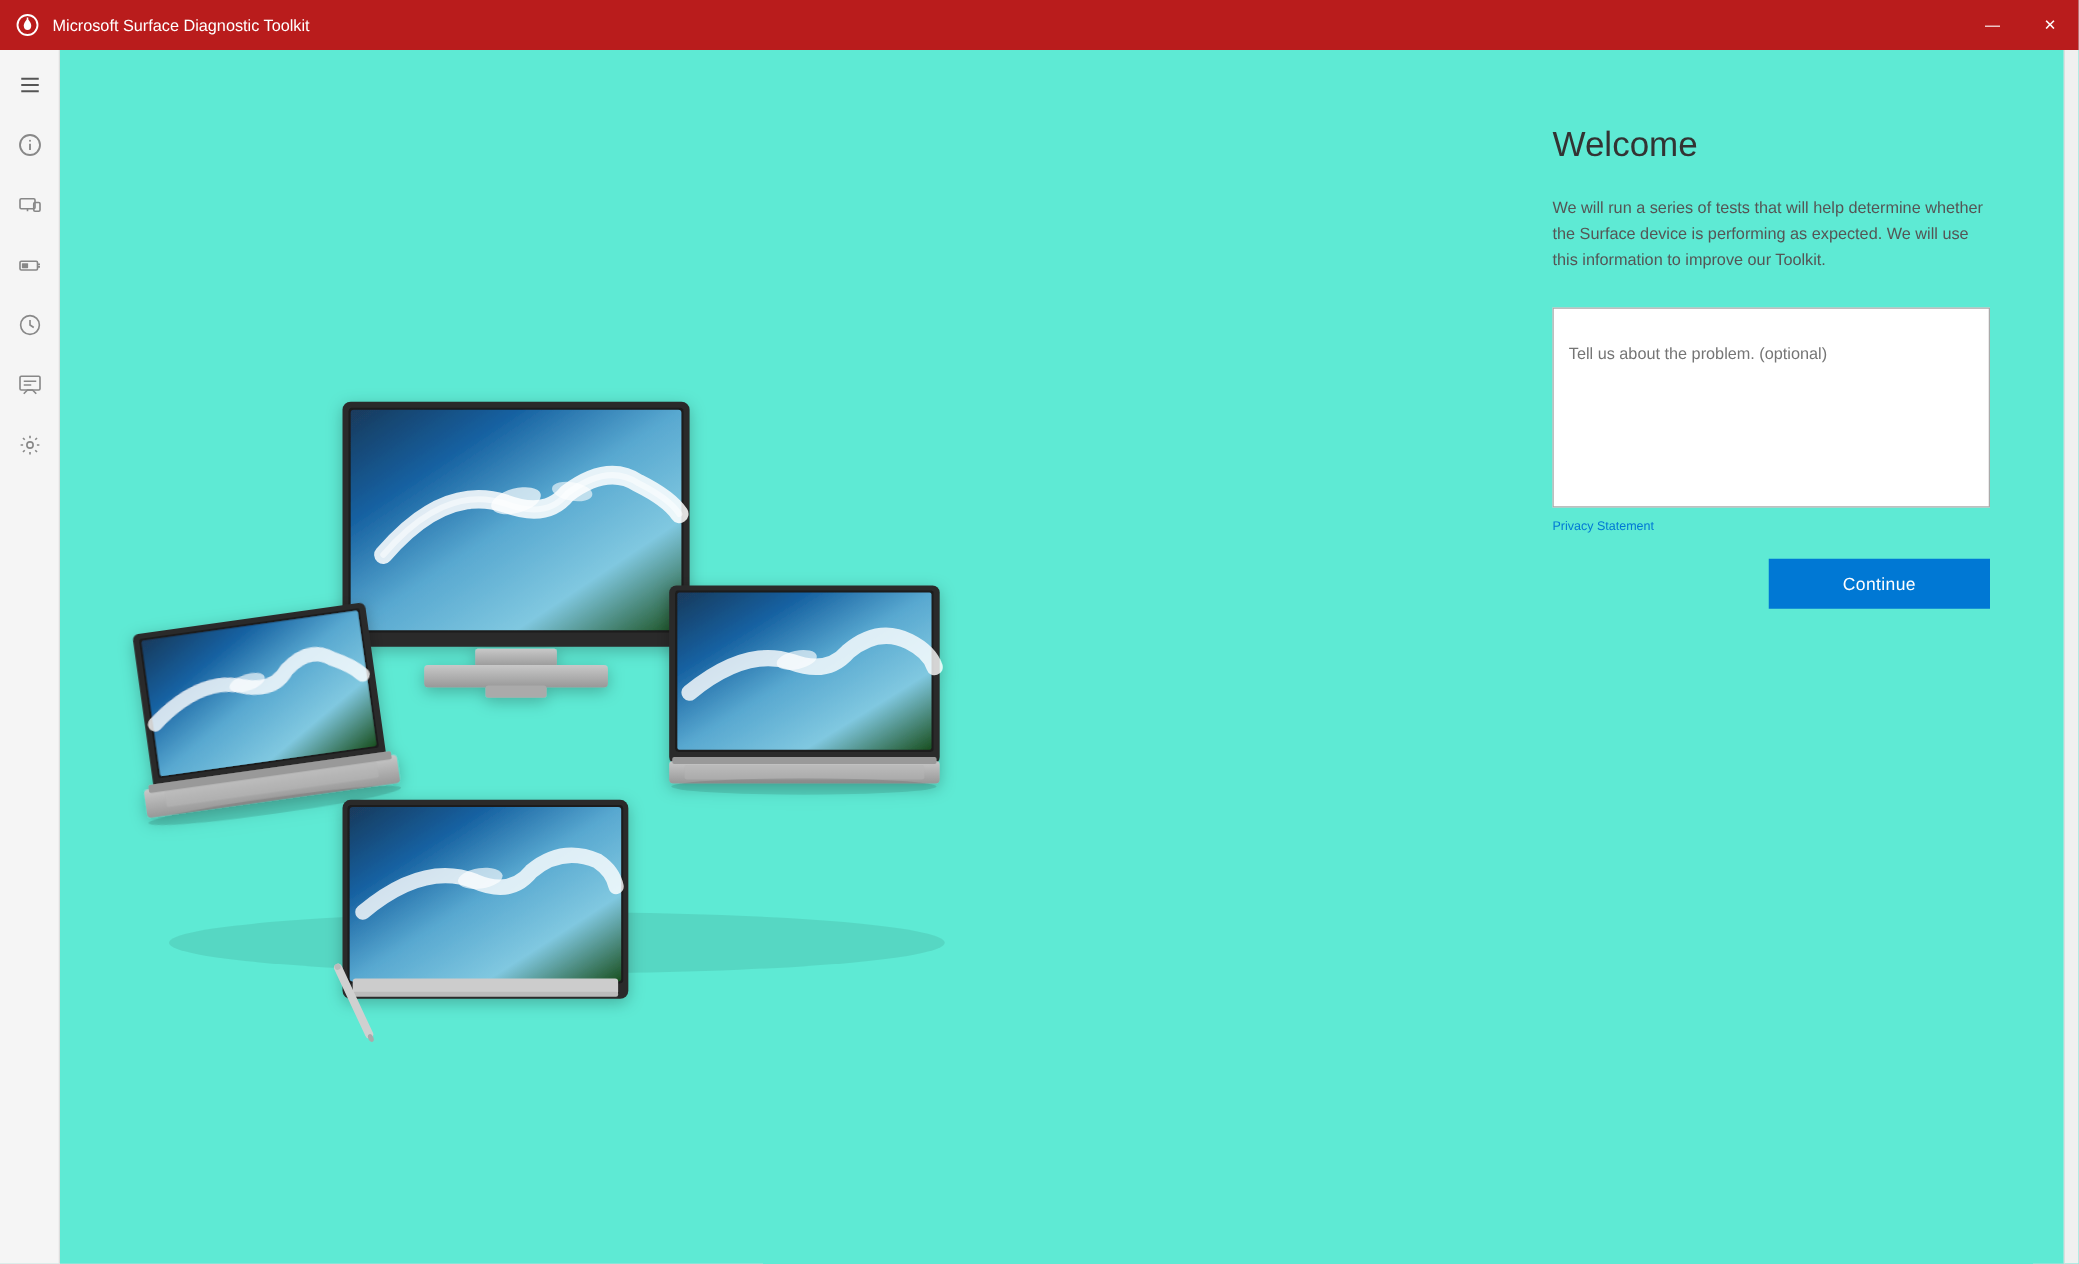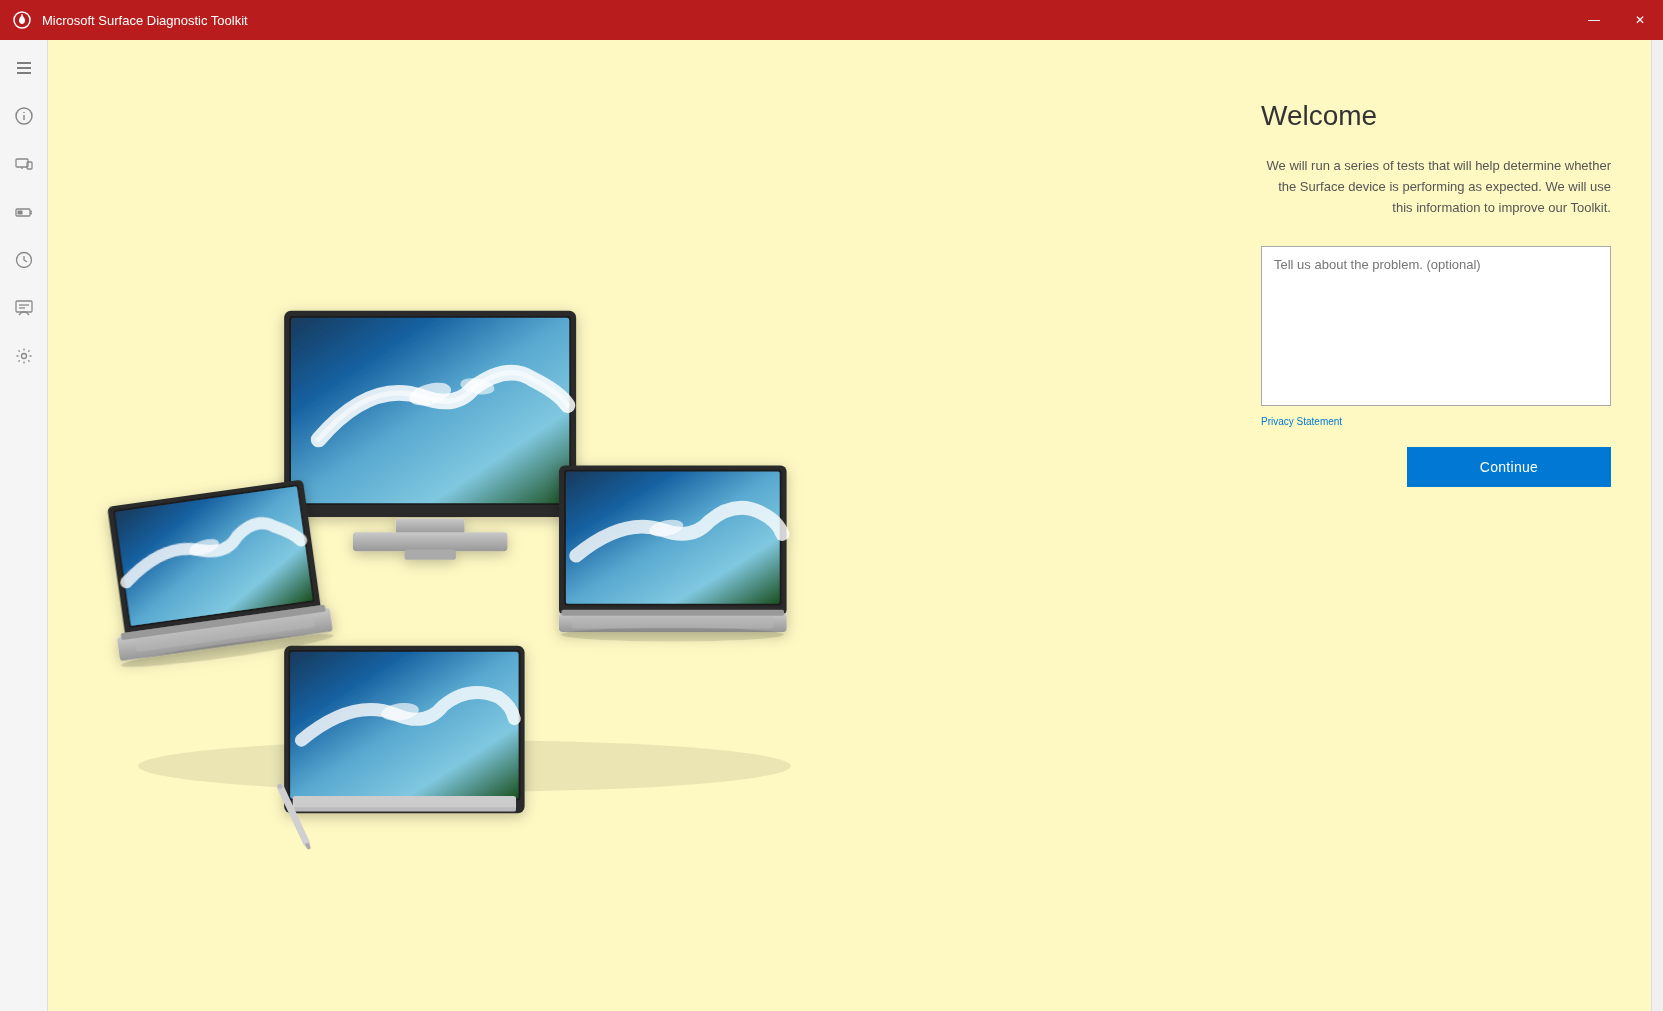--- a/index.html
+++ b/index.html
@@ -80,24 +80,25 @@
       justify-content: center;
       cursor: pointer;
       border-radius: 2px;
       color: #555;
     }
     .sidebar-item svg { width: 20px; height: 20px; }
 
     
     .main-content {
       flex: 1;
-      background: #fef9c3;
+      background: #5eead4;
       position: relative;
       overflow: hidden;
       display: flex;
+      gap: 19px;
     }
 
     
     .hero-area {
       flex: 1;
       position: relative;
       display: flex;
       align-items: center;
       justify-content: center;
       overflow: hidden;
@@ -129,28 +130,27 @@
       font-weight: 300;
       color: #333;
       margin-bottom: 24px;
     }
 
     .welcome-description {
       font-size: 13px;
       color: #555;
       line-height: 1.6;
       margin-bottom: 28px;
-      text-align: right;
     }
 
     .problem-textarea {
       width: 100%;
       height: 160px;
       border: 1px solid #aaa;
-      padding: 10px 12px;
+      padding: 28px 12px;
       font-size: 13px;
       color: #999;
       font-family: 'Segoe UI', Arial, sans-serif;
       resize: none;
       outline: none;
     }
 
     .privacy-link {
       color: #0078d4;
       font-size: 10px;
@@ -162,21 +162,21 @@
 
     .continue-btn {
       background: #0078d4;
       color: white;
       border: none;
       padding: 12px 0;
       font-size: 14px;
       font-weight: 400;
       cursor: pointer;
       margin-top: 20px;
-      width: 204px;
+      width: 177px;
       align-self: flex-end;
       letter-spacing: 0.3px;
     }
 
     
     .devices-svg {
       width: 100%;
       height: 100%;
     }
 

